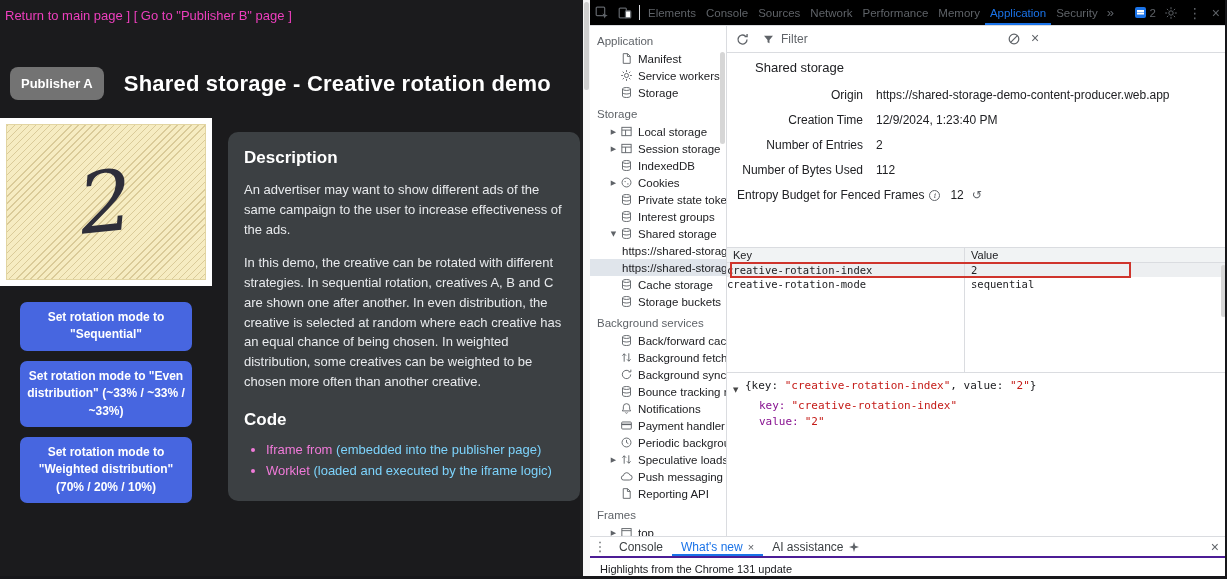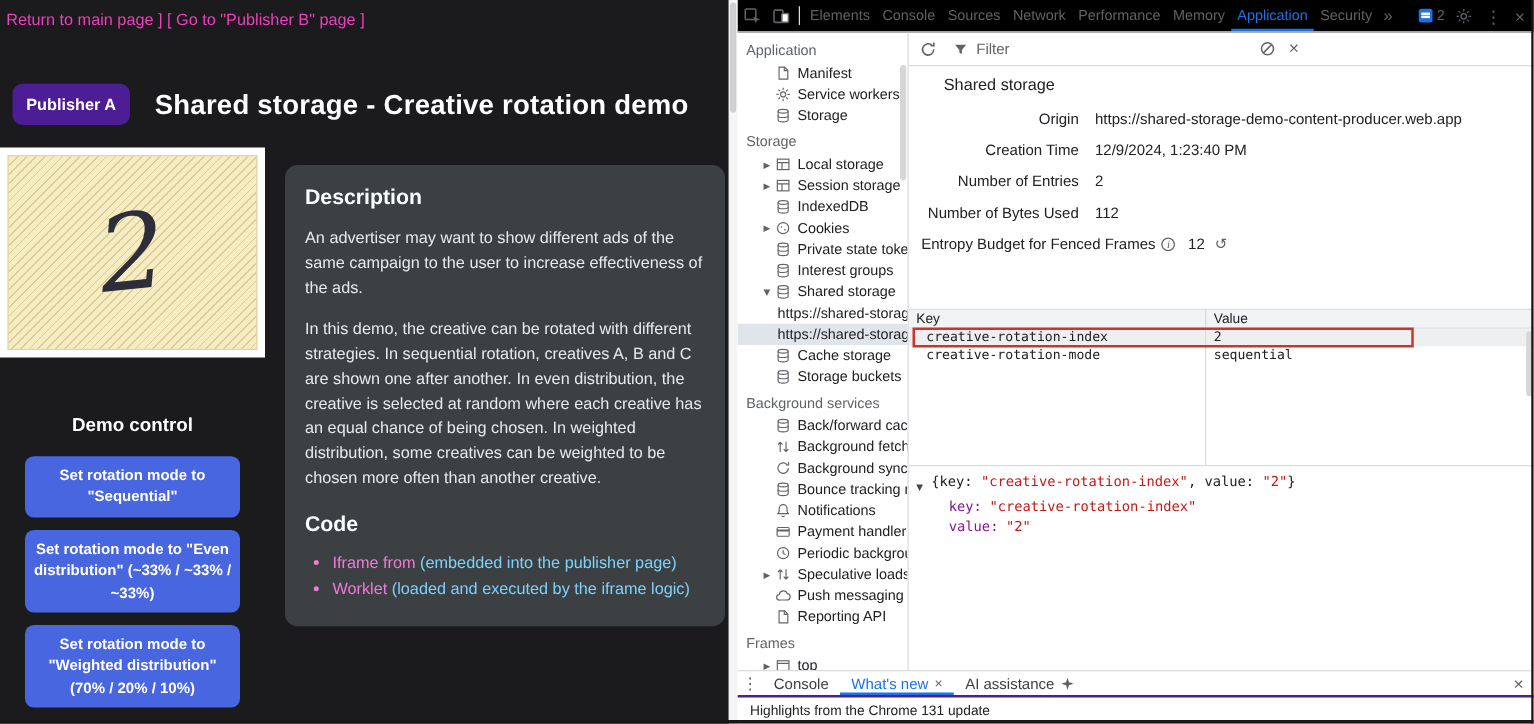--- a/index.html
+++ b/index.html
@@ -6,21 +6,21 @@
 html,body{width:1227px;height:579px}
 body{font-family:"Liberation Sans",sans-serif;background:#fff;cursor:default}
 .screen{position:relative;width:1227px;height:579px;display:flex;overflow:hidden;background:#fff}
 .screen:after{content:"";position:absolute;inset:0;pointer-events:none;border-right:2px solid #17171a;border-bottom:3px solid #17171a;z-index:60}
 
 
 .page{flex:0 0 583px;background:#1b1b1d;color:#fff;overflow:hidden;position:relative}
 .top-links{padding:8px 0 0 5px;font-size:13px;color:#ee3fbe;white-space:nowrap}
 .top-links a{color:#ee3fbe;text-decoration:none;cursor:pointer}
 .page-header{display:flex;align-items:center;margin:44px 0 0 10px}
-.badge{background:#4c1d95;color:#fff;font-weight:bold;font-size:13px;padding:10px 11px;border-radius:8px;line-height:1}
+.badge{background:#737373;color:#fff;font-weight:bold;font-size:13px;padding:10px 11px;border-radius:8px;line-height:1}
 .page-title{font-size:22px;font-weight:bold;margin-left:20px;letter-spacing:.2px}
 .page-content{display:flex;margin-top:18px}
 .left-col{flex:0 0 212px;width:212px}
 .creative-frame{width:212px;height:168px;background:#fff;padding:6px;cursor:pointer}
 .creative-inner{width:100%;height:100%;position:relative;border:1px solid #e2d5a2;background:#f6ecc2;background-image:repeating-linear-gradient(135deg,rgba(145,115,45,.28) 0 1px,transparent 1px 5px);display:flex;align-items:center;justify-content:center}
 .creative-number{font-family:"DejaVu Serif",serif;font-style:italic;font-size:84px;color:#2e2e3a;transform:rotate(-6deg);line-height:1}
 .demo-heading{text-align:center;font-weight:bold;font-size:15px;margin-top:46px}
 .demo-btn{display:block;width:172px;margin:10px auto 0;background:#4766e0;color:#fff;font-weight:bold;font-size:12px;line-height:1.45;text-align:center;padding:7px 6px;border:none;border-radius:7px;font-family:inherit;cursor:pointer}
 .demo-btn.first{margin-top:16px}
 .right-col{margin-left:16px;width:352px}
@@ -78,21 +78,21 @@
 .reset-glyph{font-size:12px;color:#5f6368;margin-left:8px;cursor:pointer;font-family:"DejaVu Sans",sans-serif}
 
 
 .dt-table{position:absolute;top:221px;left:0;right:0;height:125px;border-top:1px solid #dadce0;overflow:hidden}
 .dt-table:before{content:"";position:absolute;left:237px;top:0;bottom:0;width:1px;background:#dadce0}
 .tbl-header{height:15px;background:#f1f3f4;border-bottom:1px solid #dadce0;display:flex;font-size:11px;align-items:center}
 .th-key{flex:0 0 237px;padding-left:6px;cursor:pointer}
 .th-value{flex:1;padding-left:7px;cursor:pointer}
 .tbl-row{height:14px;display:flex;align-items:center;font-size:10.5px;font-family:"DejaVu Sans Mono",monospace;cursor:pointer}
 .tbl-row.selected{background:#edeff1}
-.td-key{flex:0 0 237px;padding-left:14px;overflow:hidden;white-space:nowrap}
+.td-key{flex:0 0 237px;padding-left:0;overflow:hidden;white-space:nowrap}
 .td-value{flex:1;padding-left:7px;overflow:hidden;white-space:nowrap}
 .annotation-box{position:absolute;left:3px;top:14px;width:401px;height:16px;border:2px solid #cf342c;z-index:3;pointer-events:none}
 .tbl-scroll{position:absolute;right:1px;top:17px;width:5px;height:52px;background:#d6d6d6;border-radius:3px;cursor:pointer}
 
 
 .dt-preview{position:absolute;top:346px;left:0;right:0;bottom:0;border-top:1px solid #dadce0;font-family:"DejaVu Sans Mono",monospace;font-size:11px;line-height:16px;padding:5px 0 0 6px;overflow:hidden}
 .pv-row{display:flex;align-items:flex-start}
 .pv-row span{white-space:pre}
 .pv-arrow{flex:0 0 12px;font-size:7px;color:#474747;padding-top:4px;font-family:"DejaVu Sans",sans-serif}
 .pv-child{padding-left:26px}
@@ -124,21 +124,20 @@
       <span class="page-title">Shared storage - Creative rotation demo</span>
     </div>
 
     <div class="page-content">
       <div class="left-col">
         <div class="creative-frame">
           <div class="creative-inner">
             <span class="creative-number">2</span>
           </div>
         </div>
-        <div class="demo-heading">Demo control</div>
         <button class="demo-btn first">Set rotation mode to "Sequential"</button>
         <button class="demo-btn">Set rotation mode to "Even distribution" (~33% / ~33% / ~33%)</button>
         <button class="demo-btn">Set rotation mode to "Weighted distribution" (70% / 20% / 10%)</button>
       </div>
 
       <div class="right-col">
         <div class="desc-panel">
           <div class="desc-heading">Description</div>
           <p>An advertiser may want to show different ads of the same campaign to the user to increase effectiveness of the ads.</p>
           <p>In this demo, the creative can be rotated with different strategies. In sequential rotation, creatives A, B and C are shown one after another. In even distribution, the creative is selected at random where each creative has an equal chance of being chosen. In weighted distribution, some creatives can be weighted to be chosen more often than another creative.</p>

